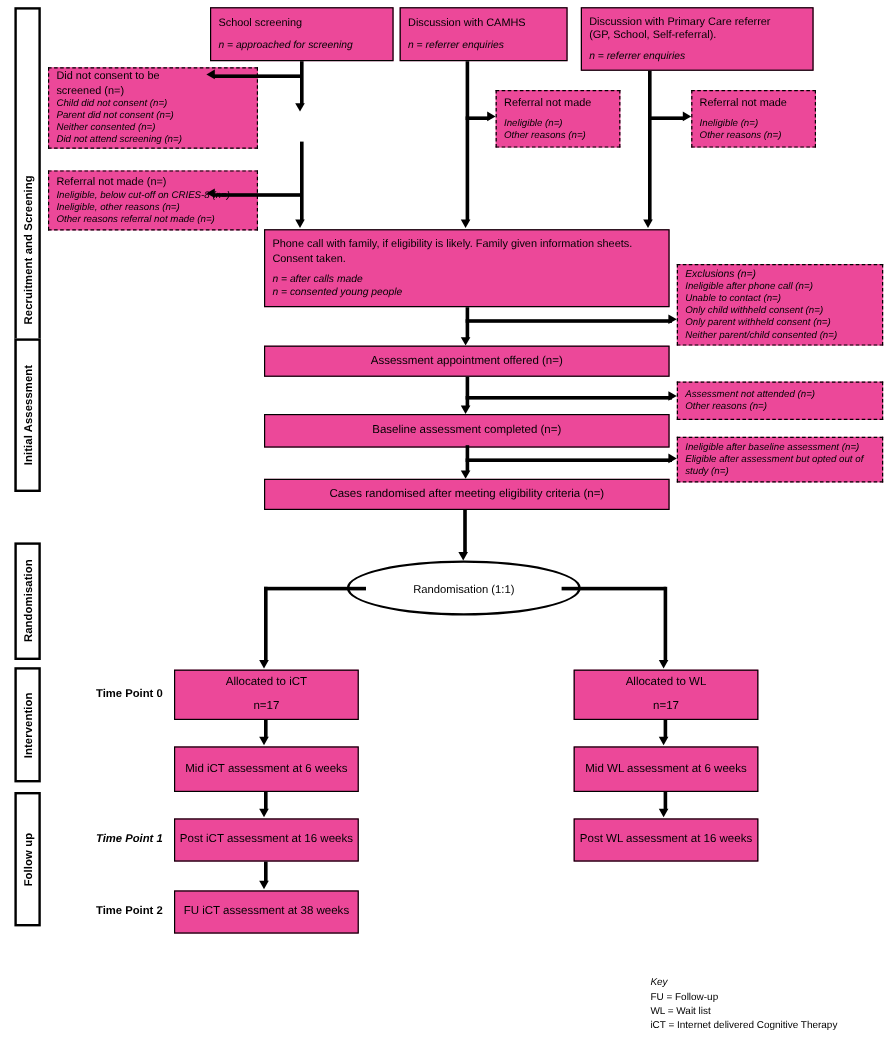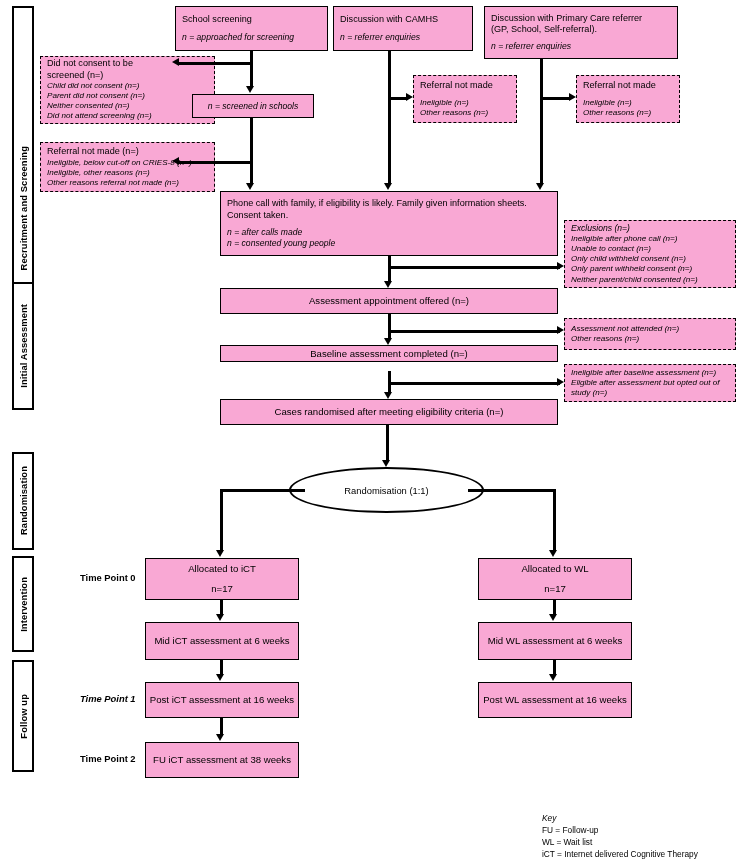--- a/index.html
+++ b/index.html
@@ -15,21 +15,21 @@
     position: relative;
     width: 741px;
     height: 865px;
     overflow: hidden;
     background: #ffffff;
   }
   
   .node {
     position: absolute;
     box-sizing: border-box;
-    background: #f9a8d4;
+    background: #ec4899;
     line-height: 1.25;
   }
   .solid {
     border: 1.5px solid #000000;
   }
   .dashed {
     border: 1.3px dashed #000000;
   }
   .pad {
     padding: 4px 6px;
@@ -172,23 +172,20 @@
   <div class="node dashed pad lft" style="left:40px; top:56px; width:175px; height:68px;">
     <div class="f9">Did not consent to be</div>
     <div class="f9">screened (n=)</div>
     <div class="gap"></div>
     <div class="f8 ital">Child did not consent (n=)</div>
     <div class="f8 ital">Parent did not consent (n=)</div>
     <div class="f8 ital">Neither consented (n=)</div>
     <div class="f8 ital">Did not attend screening (n=)</div>
   </div>
 
-  <div class="node solid ctr" style="left:192px; top:94px; width:122px; height:24px;">
-    <div class="f85 ital">n = screened in schools</div>
-  </div>
 
   <div class="node dashed pad lft" style="left:40px; top:142px; width:175px; height:50px;">
     <div class="f9">Referral not made (n=)</div>
     <div class="gap"></div>
     <div class="f8 ital">Ineligible, below cut-off on CRIES-8 (n=)</div>
     <div class="f8 ital">Ineligible, other reasons (n=)</div>
     <div class="f8 ital">Other reasons referral not made (n=)</div>
   </div>
 
   <div class="node dashed pad lft" style="left:413px; top:75px; width:104px; height:48px;">
@@ -225,21 +222,21 @@
 
   <div class="node solid ctr" style="left:220px; top:288px; width:338px; height:26px;">
     <div class="f95">Assessment appointment offered (n=)</div>
   </div>
 
   <div class="node dashed pad lft" style="left:564px; top:318px; width:172px; height:32px;">
     <div class="f8 ital">Assessment not attended (n=)</div>
     <div class="f8 ital">Other reasons (n=)</div>
   </div>
 
-  <div class="node solid ctr" style="left:220px; top:345px; width:338px; height:17px;">
+  <div class="node solid ctr" style="left:220px; top:345px; width:338px; height:28px;">
     <div class="f95">Baseline assessment completed (n=)</div>
   </div>
 
   <div class="node dashed pad lft" style="left:564px; top:364px; width:172px; height:38px;">
     <div class="f8 ital">Ineligible after baseline assessment (n=)</div>
     <div class="f8 ital">Eligible after assessment but opted out of</div>
     <div class="f8 ital">study (n=)</div>
   </div>
 
   <div class="node solid ctr" style="left:220px; top:399px; width:338px; height:26px;">

